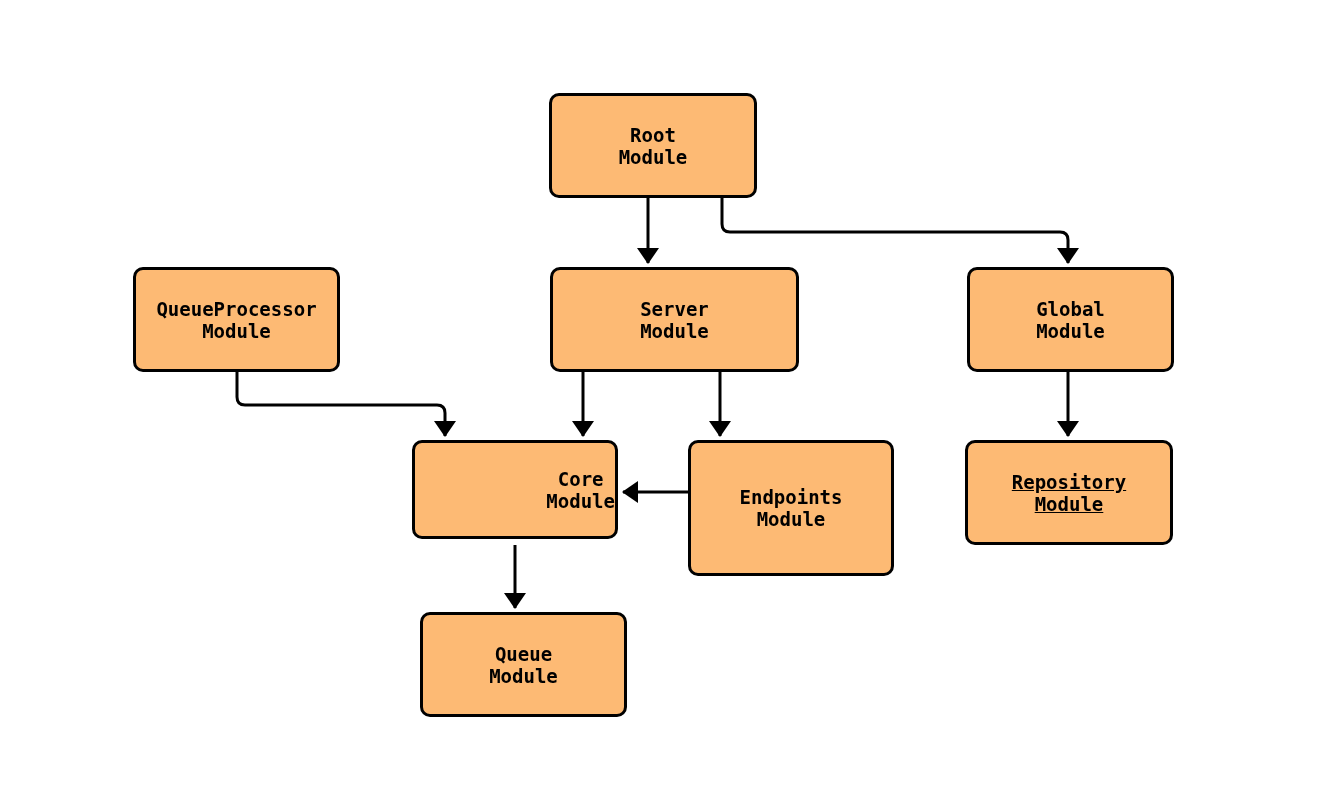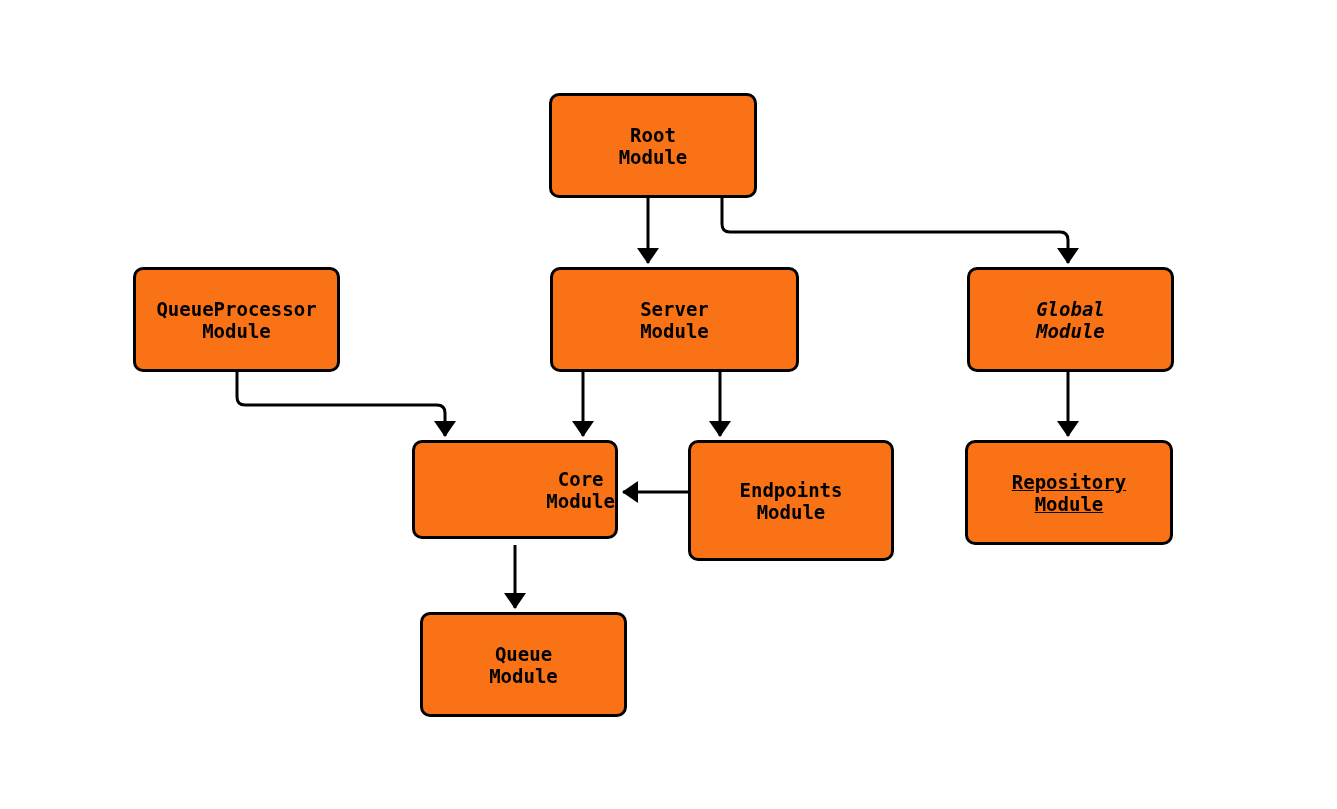--- a/index.html
+++ b/index.html
@@ -25,37 +25,37 @@
   .edges-layer path.edge {
     fill: none;
     stroke: #000000;
     stroke-width: 3;
   }
   .node {
     position: absolute;
     box-sizing: border-box;
     border: 3px solid #000000;
     border-radius: 10px;
-    background: #f97316;
+    background: #fdba74;
     color: #000000;
     display: flex;
     align-items: center;
     justify-content: center;
     text-align: center;
     font-weight: bold;
     font-size: 19px;
     line-height: 22px;
     white-space: pre-line;
   }
   .node-root         { left: 549px;  top: 93px;  width: 208px; height: 105px; }
   .node-queueprocessor { left: 133px; top: 267px; width: 207px; height: 105px; }
   .node-server       { left: 550px;  top: 267px; width: 249px; height: 105px; }
-  .node-global       { left: 967px;  top: 267px; width: 207px; height: 105px; font-style: italic; }
+  .node-global       { left: 967px;  top: 267px; width: 207px; height: 105px; }
   .node-core         { left: 412px;  top: 440px; width: 206px; height: 99px; justify-content: flex-end; }
-  .node-endpoints    { left: 688px;  top: 440px; width: 206px; height: 121px; }
+  .node-endpoints    { left: 688px;  top: 440px; width: 206px; height: 136px; }
   .node-repository   { left: 965px;  top: 440px; width: 208px; height: 105px; text-decoration: underline; }
   .node-queue        { left: 420px;  top: 612px; width: 207px; height: 105px; }
 </style>
 </head>
 <body>
 
 <div class="canvas">
 
   <svg class="edges-layer" width="1337" height="809" viewBox="0 0 1337 809" xmlns="http://www.w3.org/2000/svg">
     <defs>

